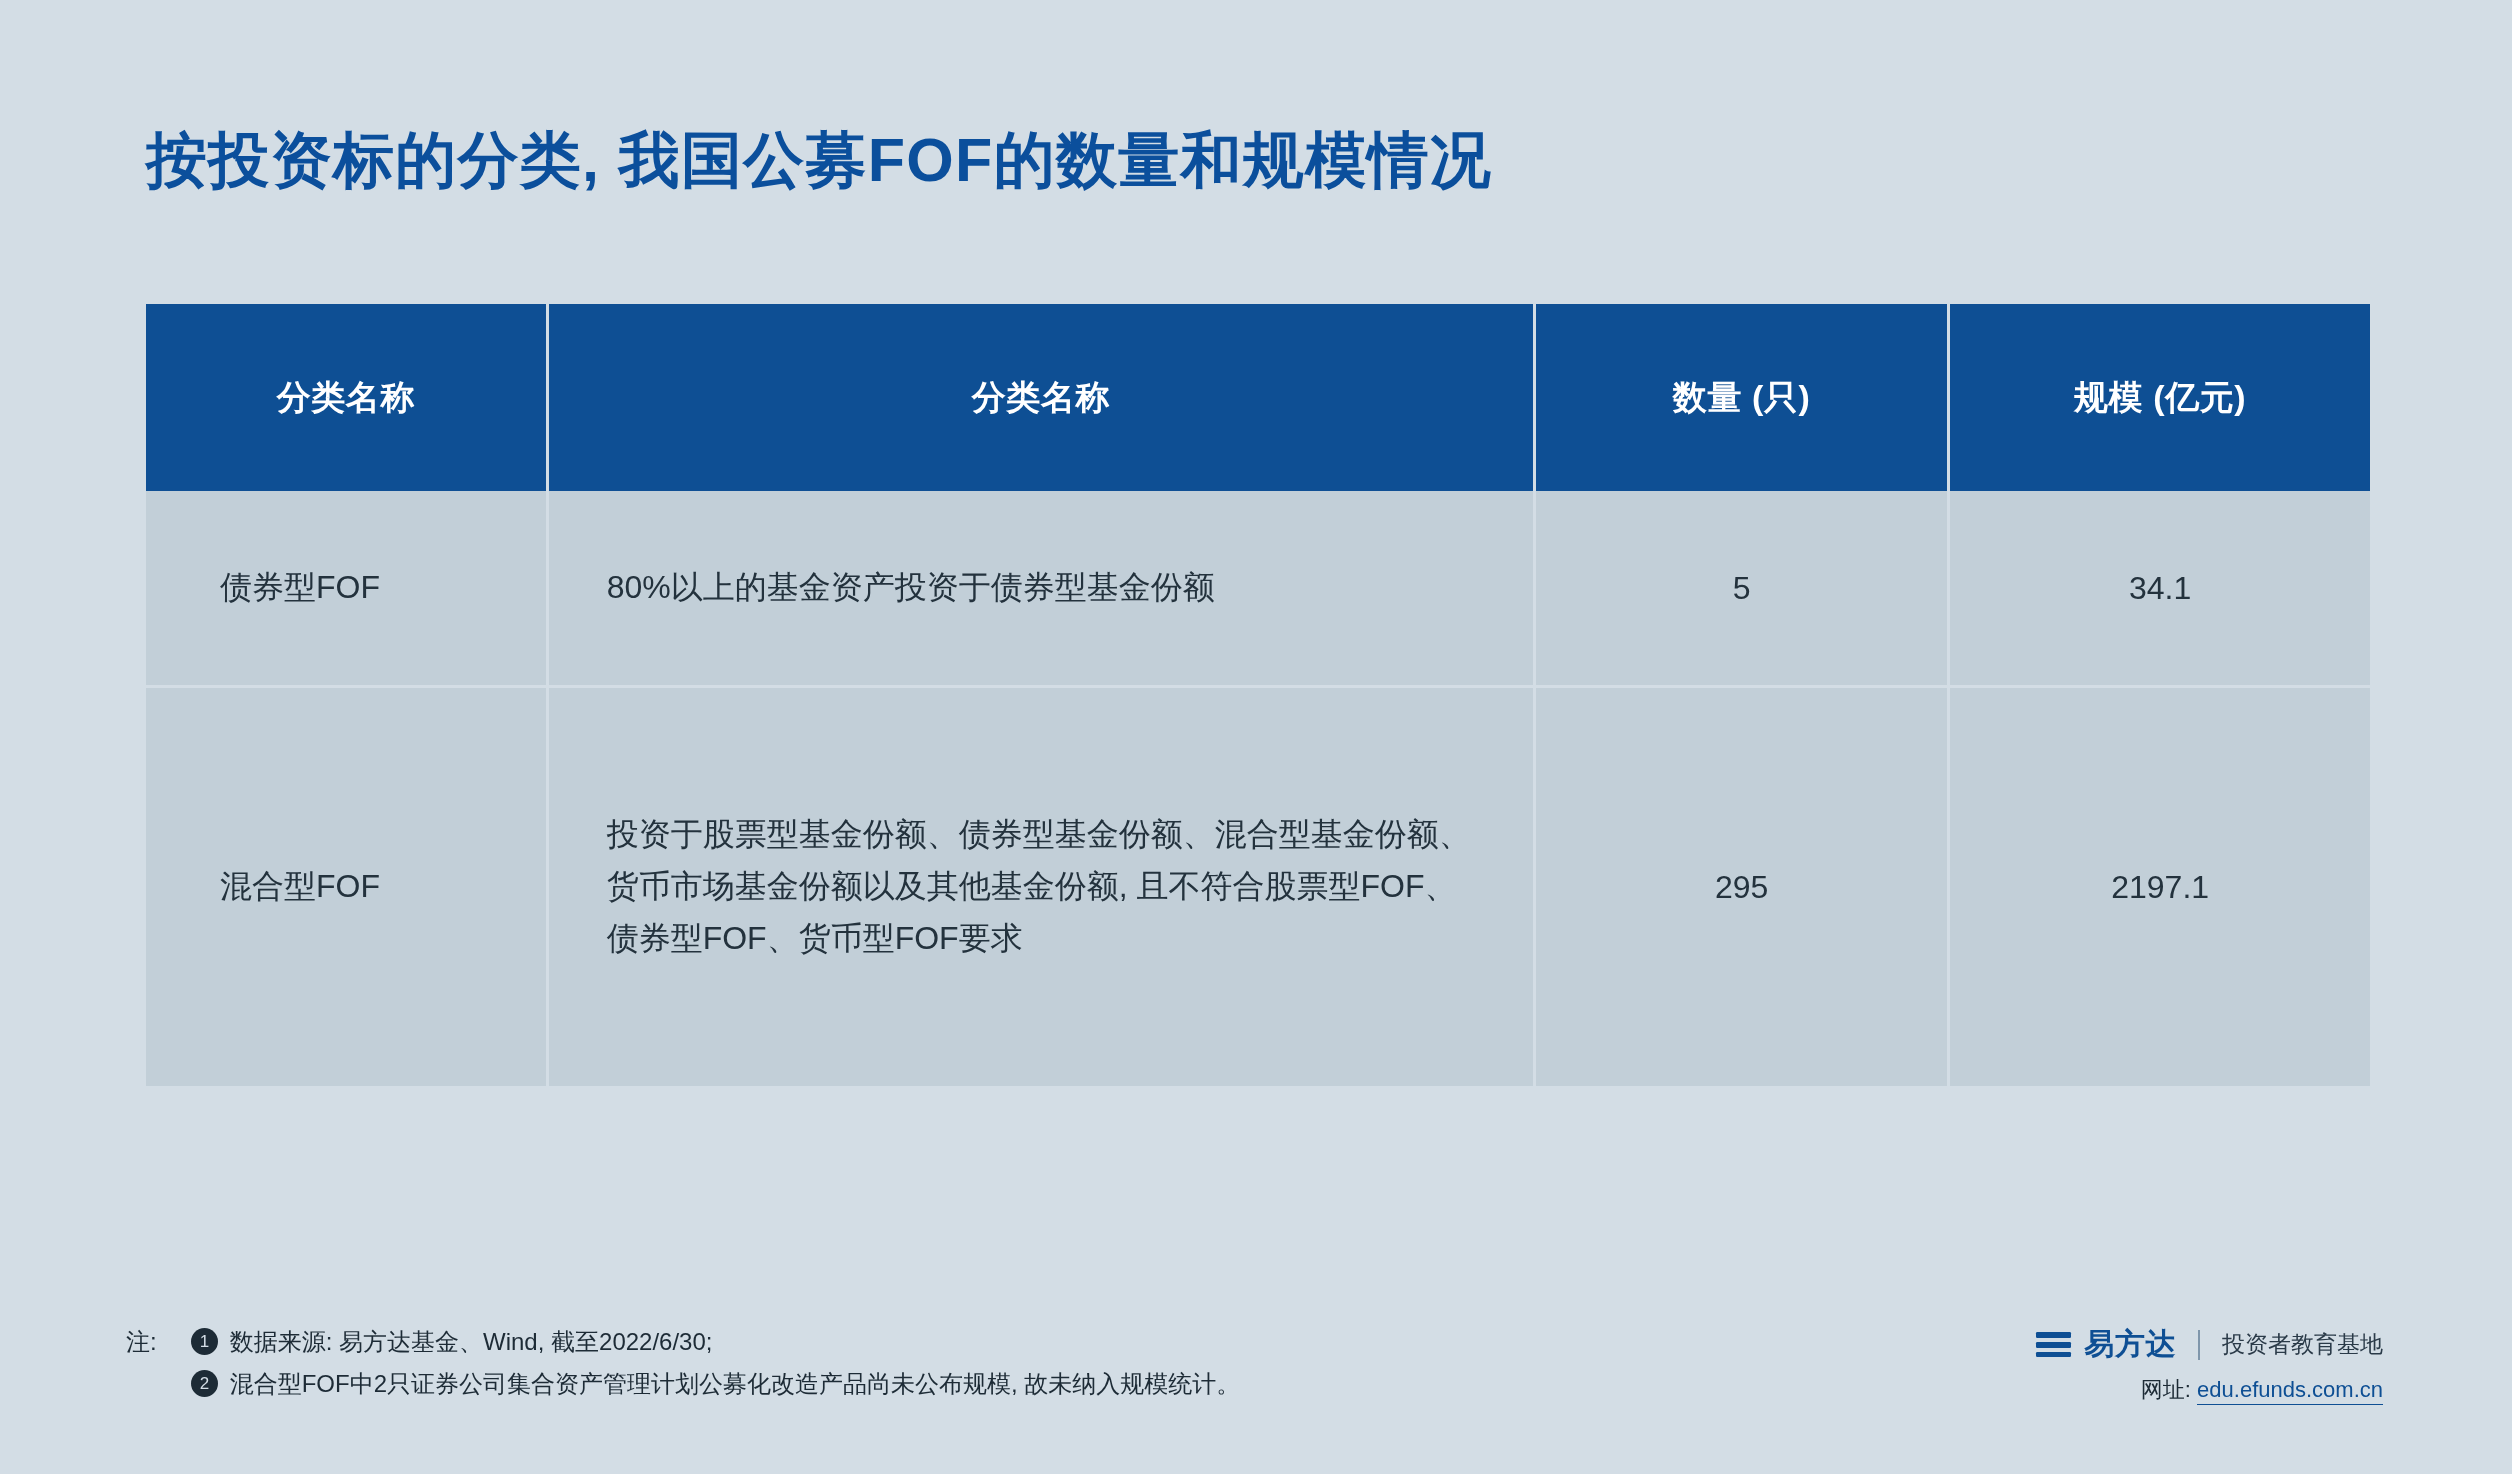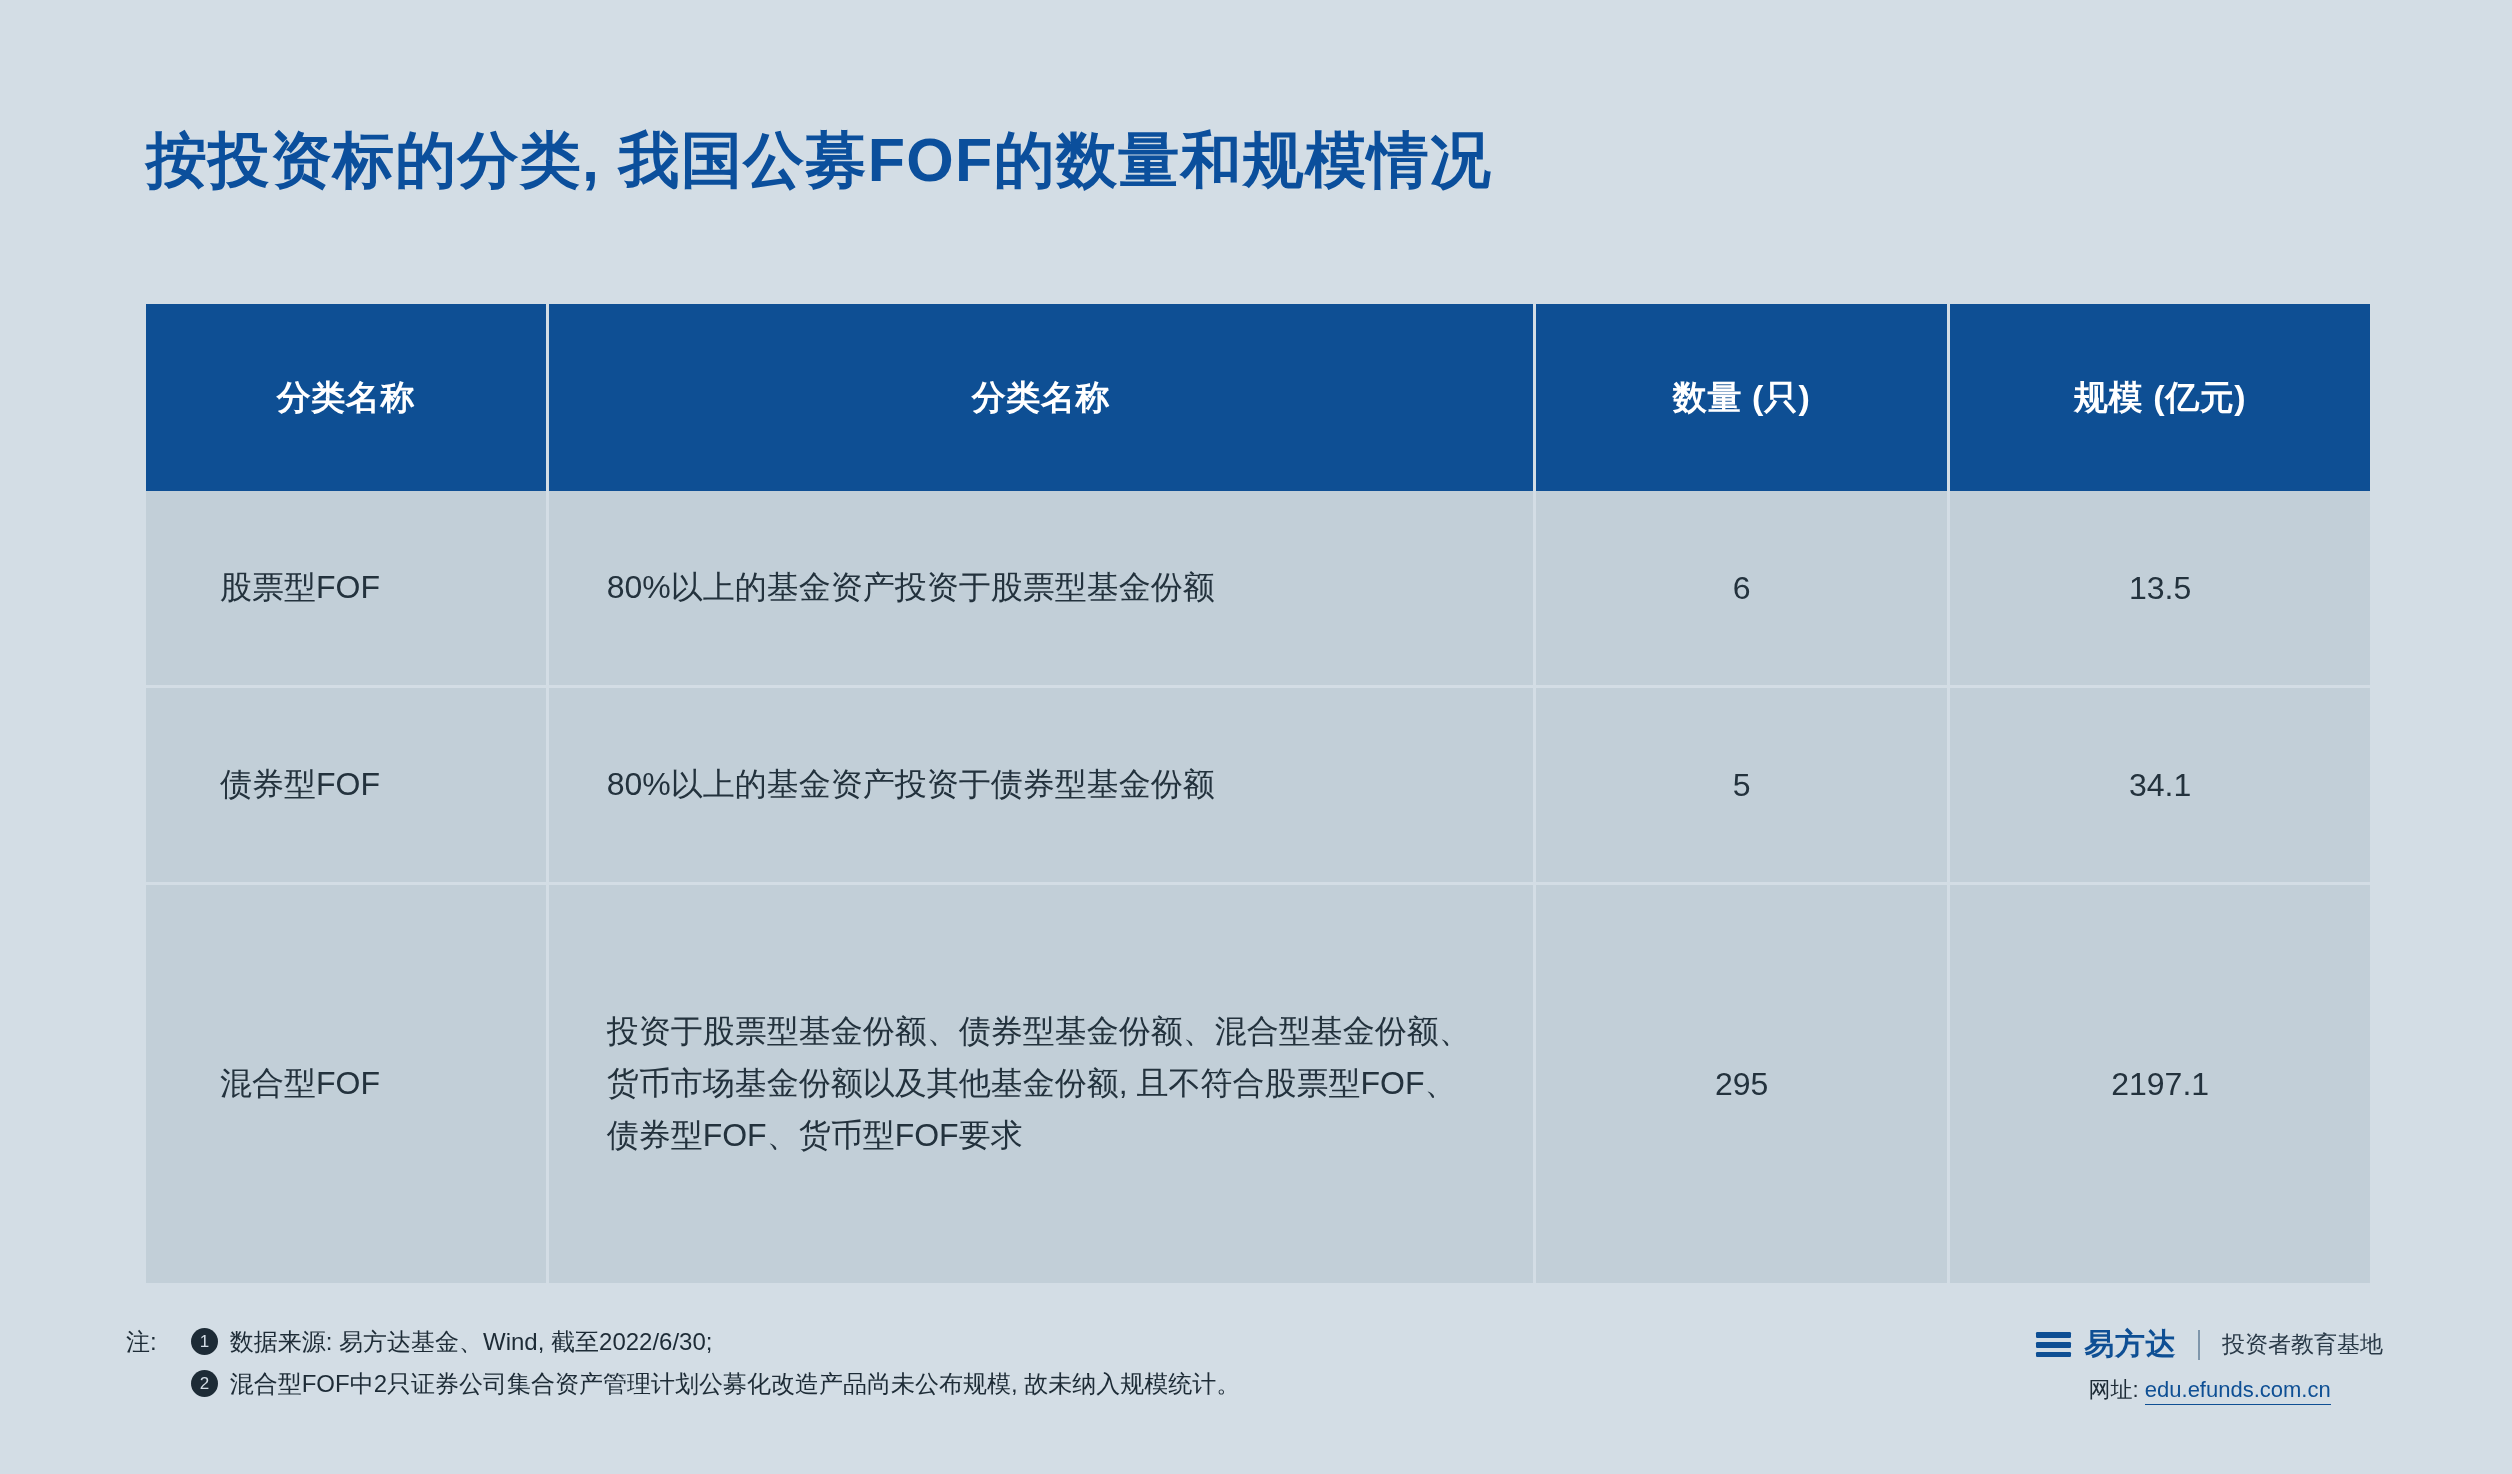--- a/index.html
+++ b/index.html
@@ -115,21 +115,21 @@
     line-height: 27px;
     text-align: center;
     margin-right: 11.7px;
     margin-top: 6.5px;
     flex: 0 0 auto;
   }
   .logo-block {
     position: absolute;
     right: 129px;
     top: 1324px;
-    text-align: center;
+    text-align: right;
     color: #0e4f94;
   }
   .logo-row {
     display: flex;
     align-items: center;
     gap: 13px;
   }
   .logo-mark {
     display: inline-block;
     width: 35px;
@@ -192,26 +192,20 @@
       <thead>
         <tr>
           <th>分类名称</th>
           <th>分类名称</th>
           <th>数量 (只)</th>
           <th>规模 (亿元)</th>
         </tr>
       </thead>
       <tbody>
         <tr class="row-short">
-          <td class="cat">股票型FOF</td>
-          <td class="scope">80%以上的基金资产投资于股票型基金份额</td>
-          <td>6</td>
-          <td>13.5</td>
-        </tr>
-        <tr class="row-short">
           <td class="cat">债券型FOF</td>
           <td class="scope">80%以上的基金资产投资于债券型基金份额</td>
           <td>5</td>
           <td>34.1</td>
         </tr>
         <tr class="row-tall">
           <td class="cat">混合型FOF</td>
           <td class="scope">投资于股票型基金份额、债券型基金份额、混合型基金份额、货币市场基金份额以及其他基金份额, 且不符合股票型FOF、债券型FOF、货币型FOF要求</td>
           <td>295</td>
           <td>2197.1</td>

